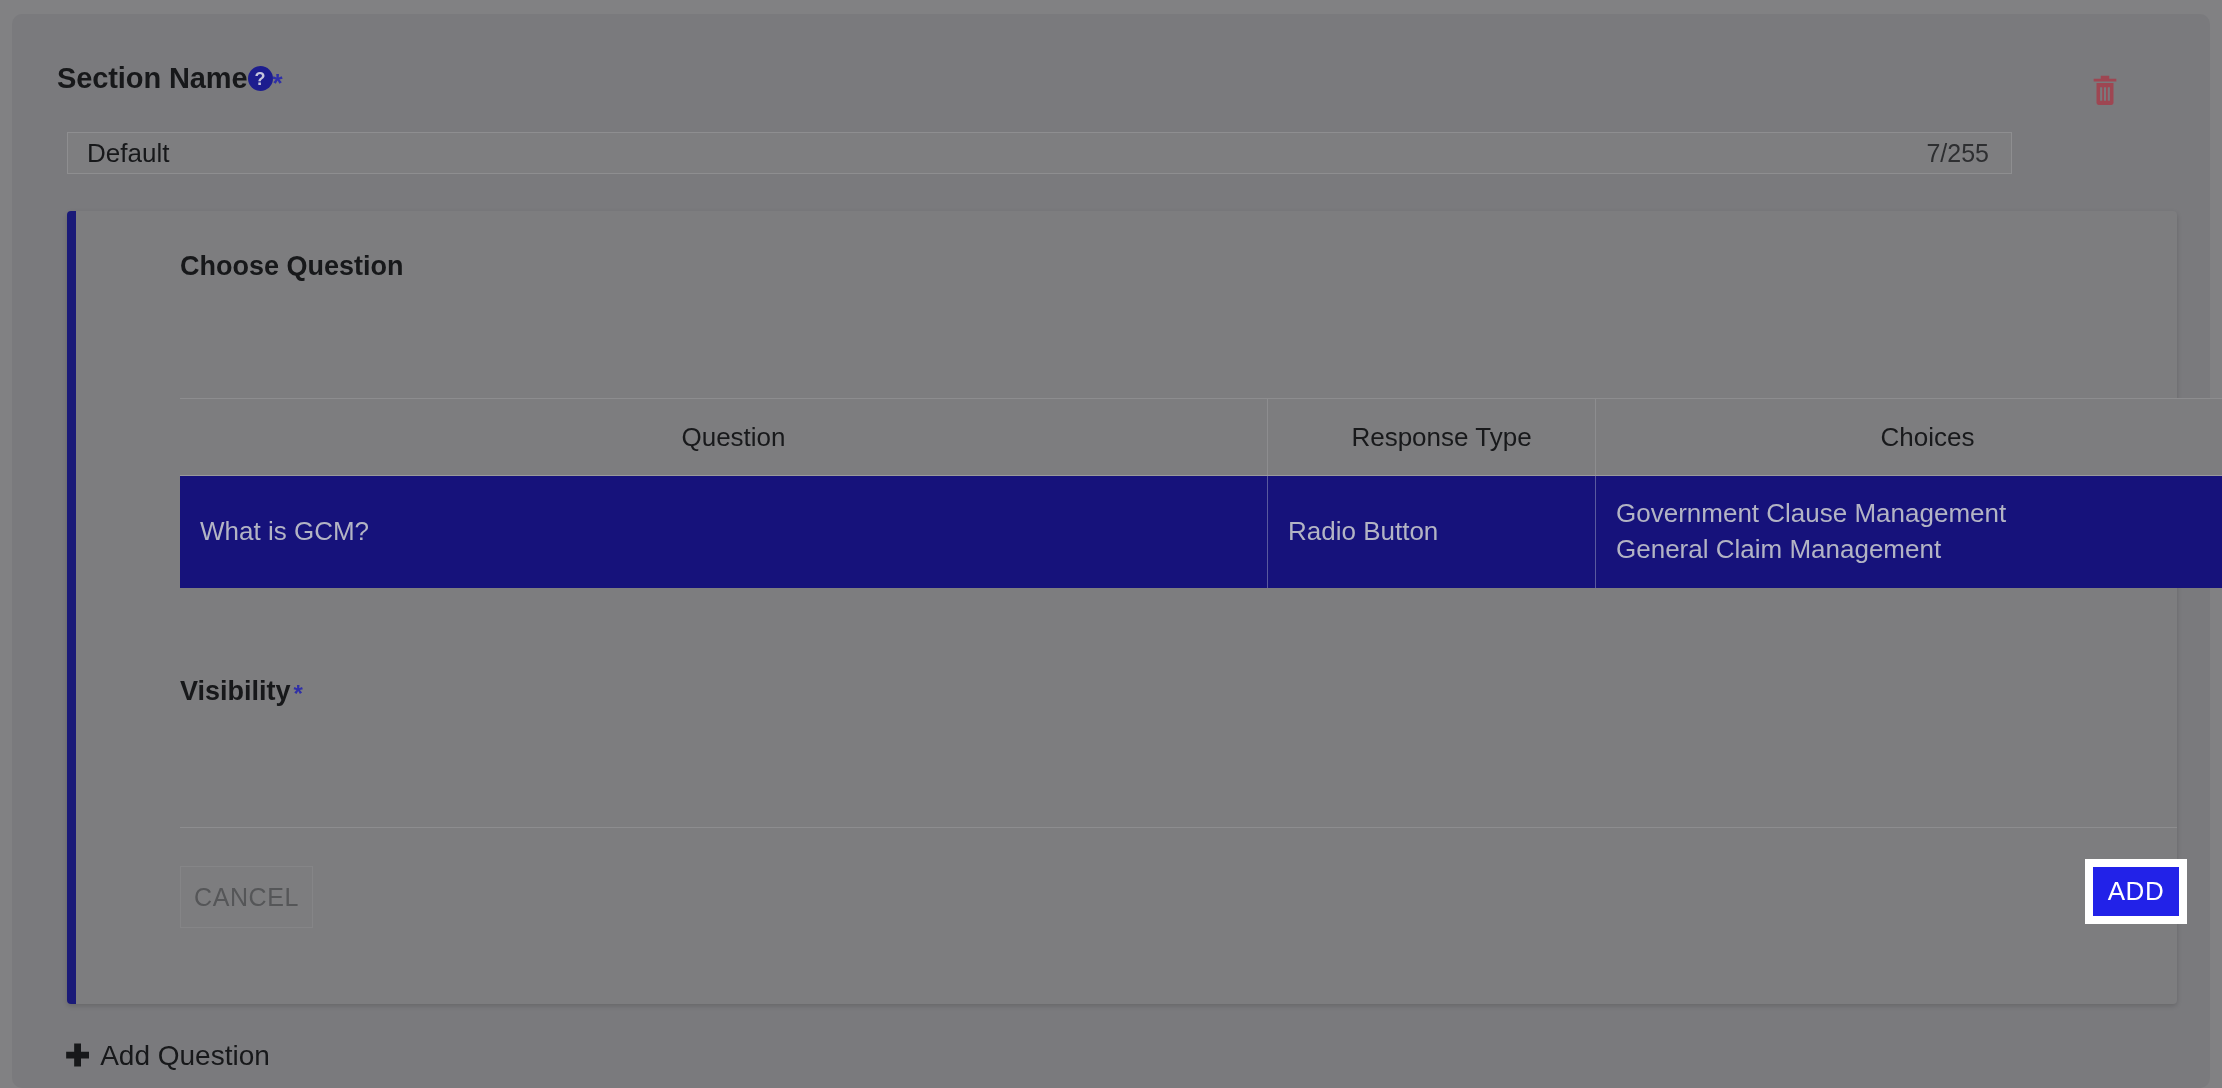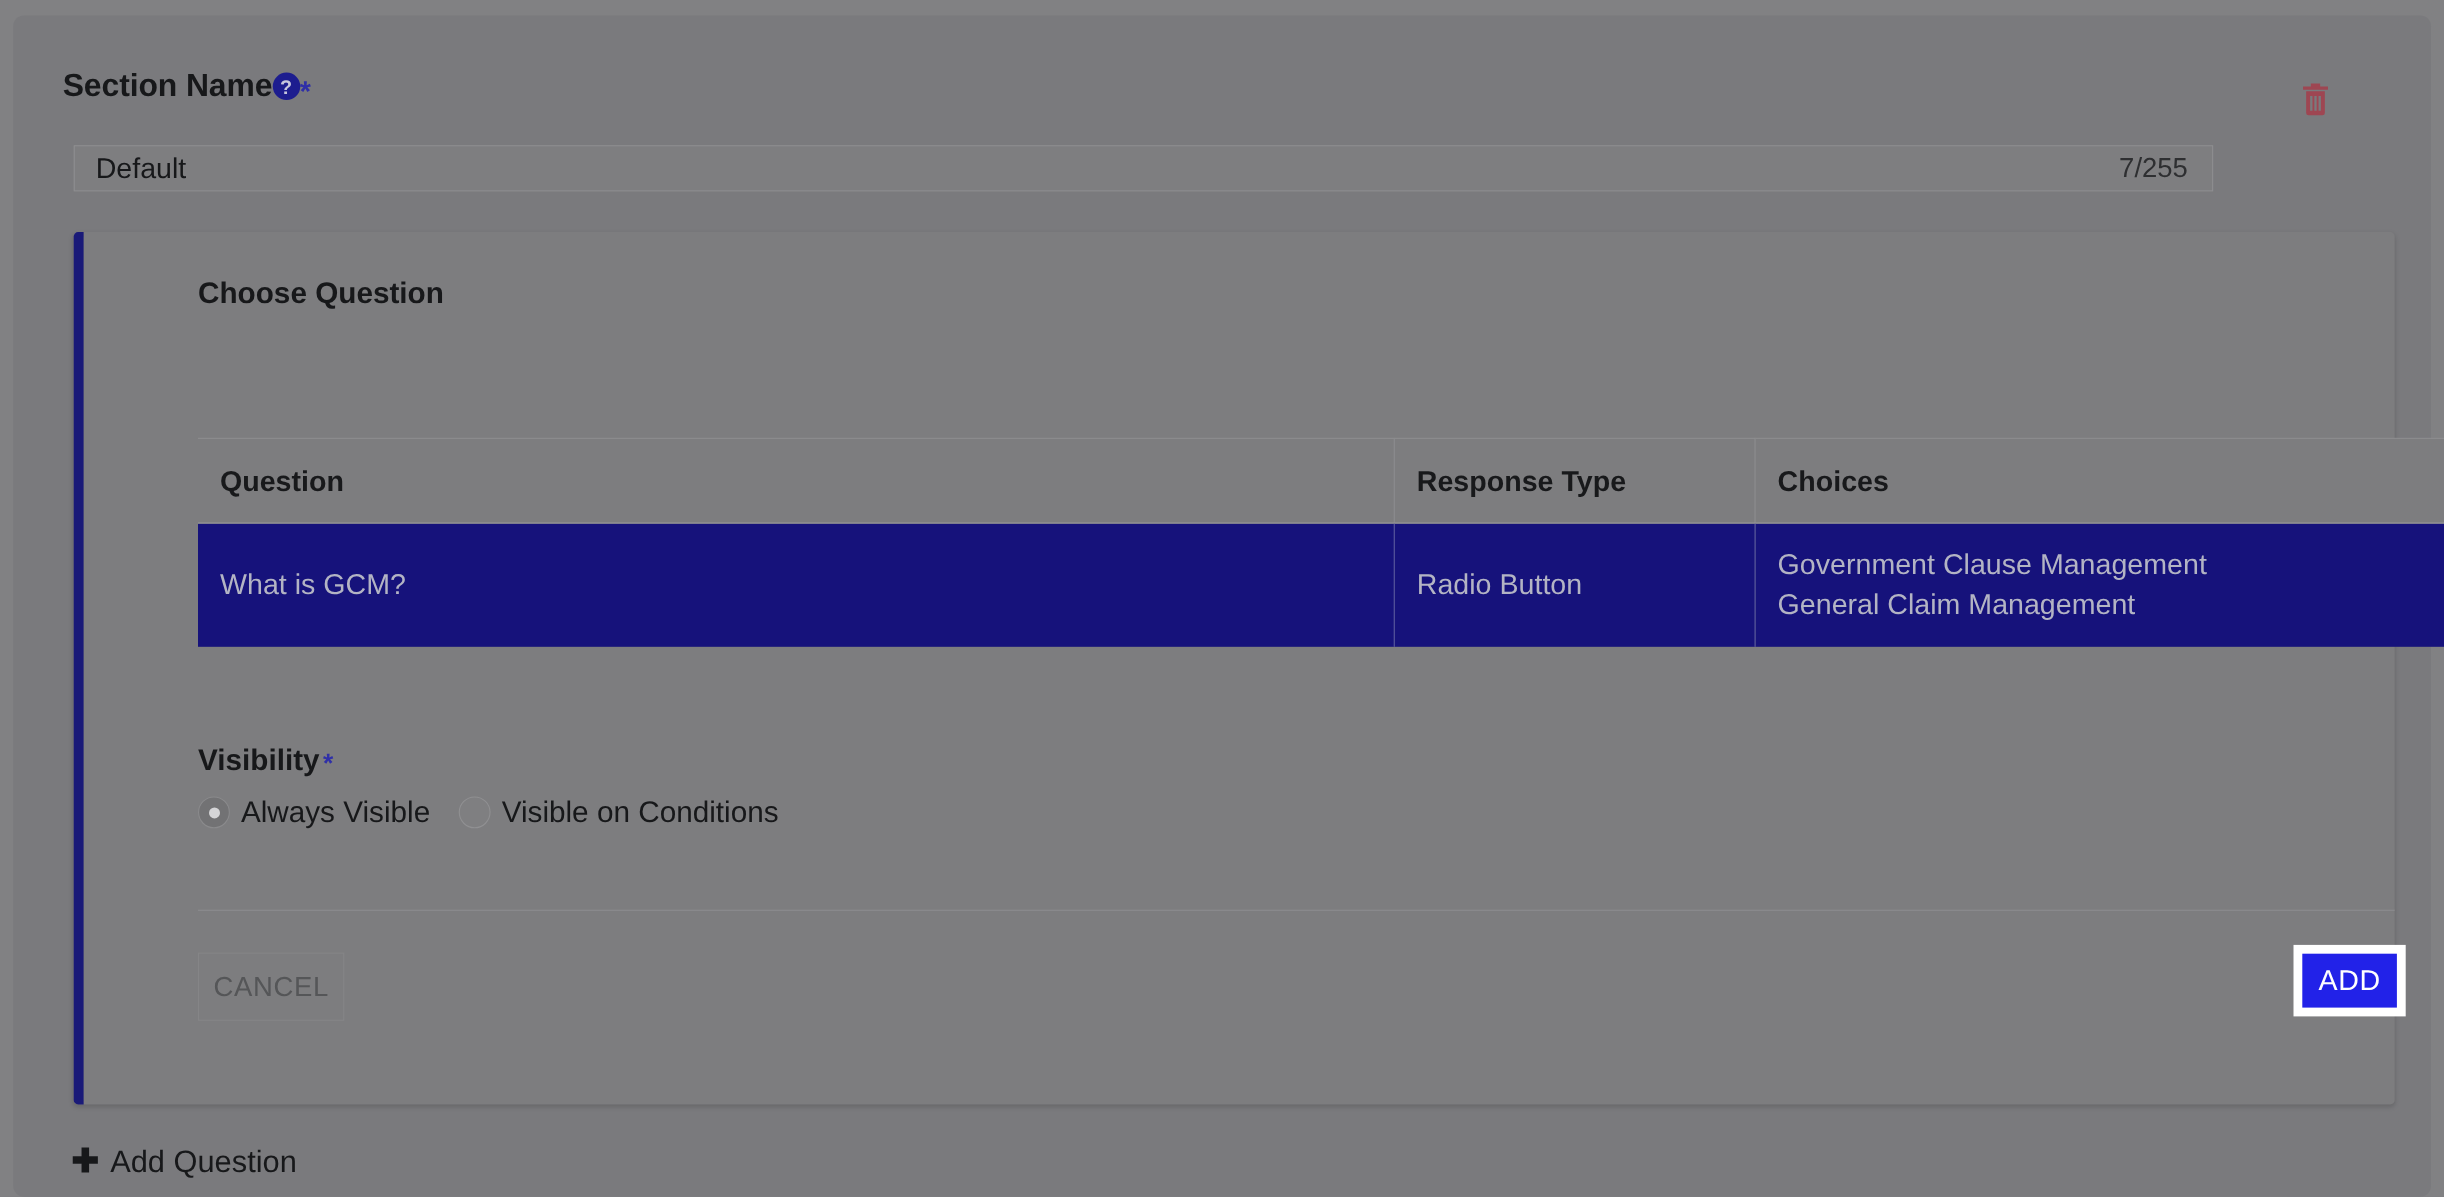--- a/index.html
+++ b/index.html
@@ -185,23 +185,23 @@
   
   .results-table {
     position: absolute;
     left: 55px;
     top: 187px;
     width: 1997px;
     border-collapse: collapse;
     table-layout: fixed;
   }
   .results-table th {
-    text-align: left;
-    font-size: 26px;
-    font-weight: bold;
+    text-align: center;
+    font-size: 26px;
+    font-weight: normal;
     color: #18191b;
     padding: 22px 0 22px 20px;
     border-top: 1px solid #8d8d8f;
     border-bottom: 1px solid #9a9a9c;
     border-right: 1px solid #8d8d8f;
     background: #7d7d7f;
     vertical-align: middle;
     height: 32px;
   }
   .results-table th:last-child { border-right: none; }
@@ -388,30 +388,20 @@
               <td style="white-space:pre-line;">Government Clause Management
 General Claim Management</td>
             </tr>
           </tbody>
         </table>
 
         <div class="visibility-label">
           <span>Visibility</span><span class="req-star">*</span>
         </div>
 
-        <div class="radio-row">
-          <label class="radio-opt">
-            <span class="radio-circle checked"></span>
-            <span class="radio-text">Always Visible</span>
-          </label>
-          <label class="radio-opt">
-            <span class="radio-circle unchecked"></span>
-            <span class="radio-text">Visible on Conditions</span>
-          </label>
-        </div>
 
         <div class="card-divider"></div>
 
         <button class="btn-cancel">CANCEL</button>
 
         <div class="btn-add-wrap">
           <button class="btn-add">ADD</button>
         </div>
 
       </div>

